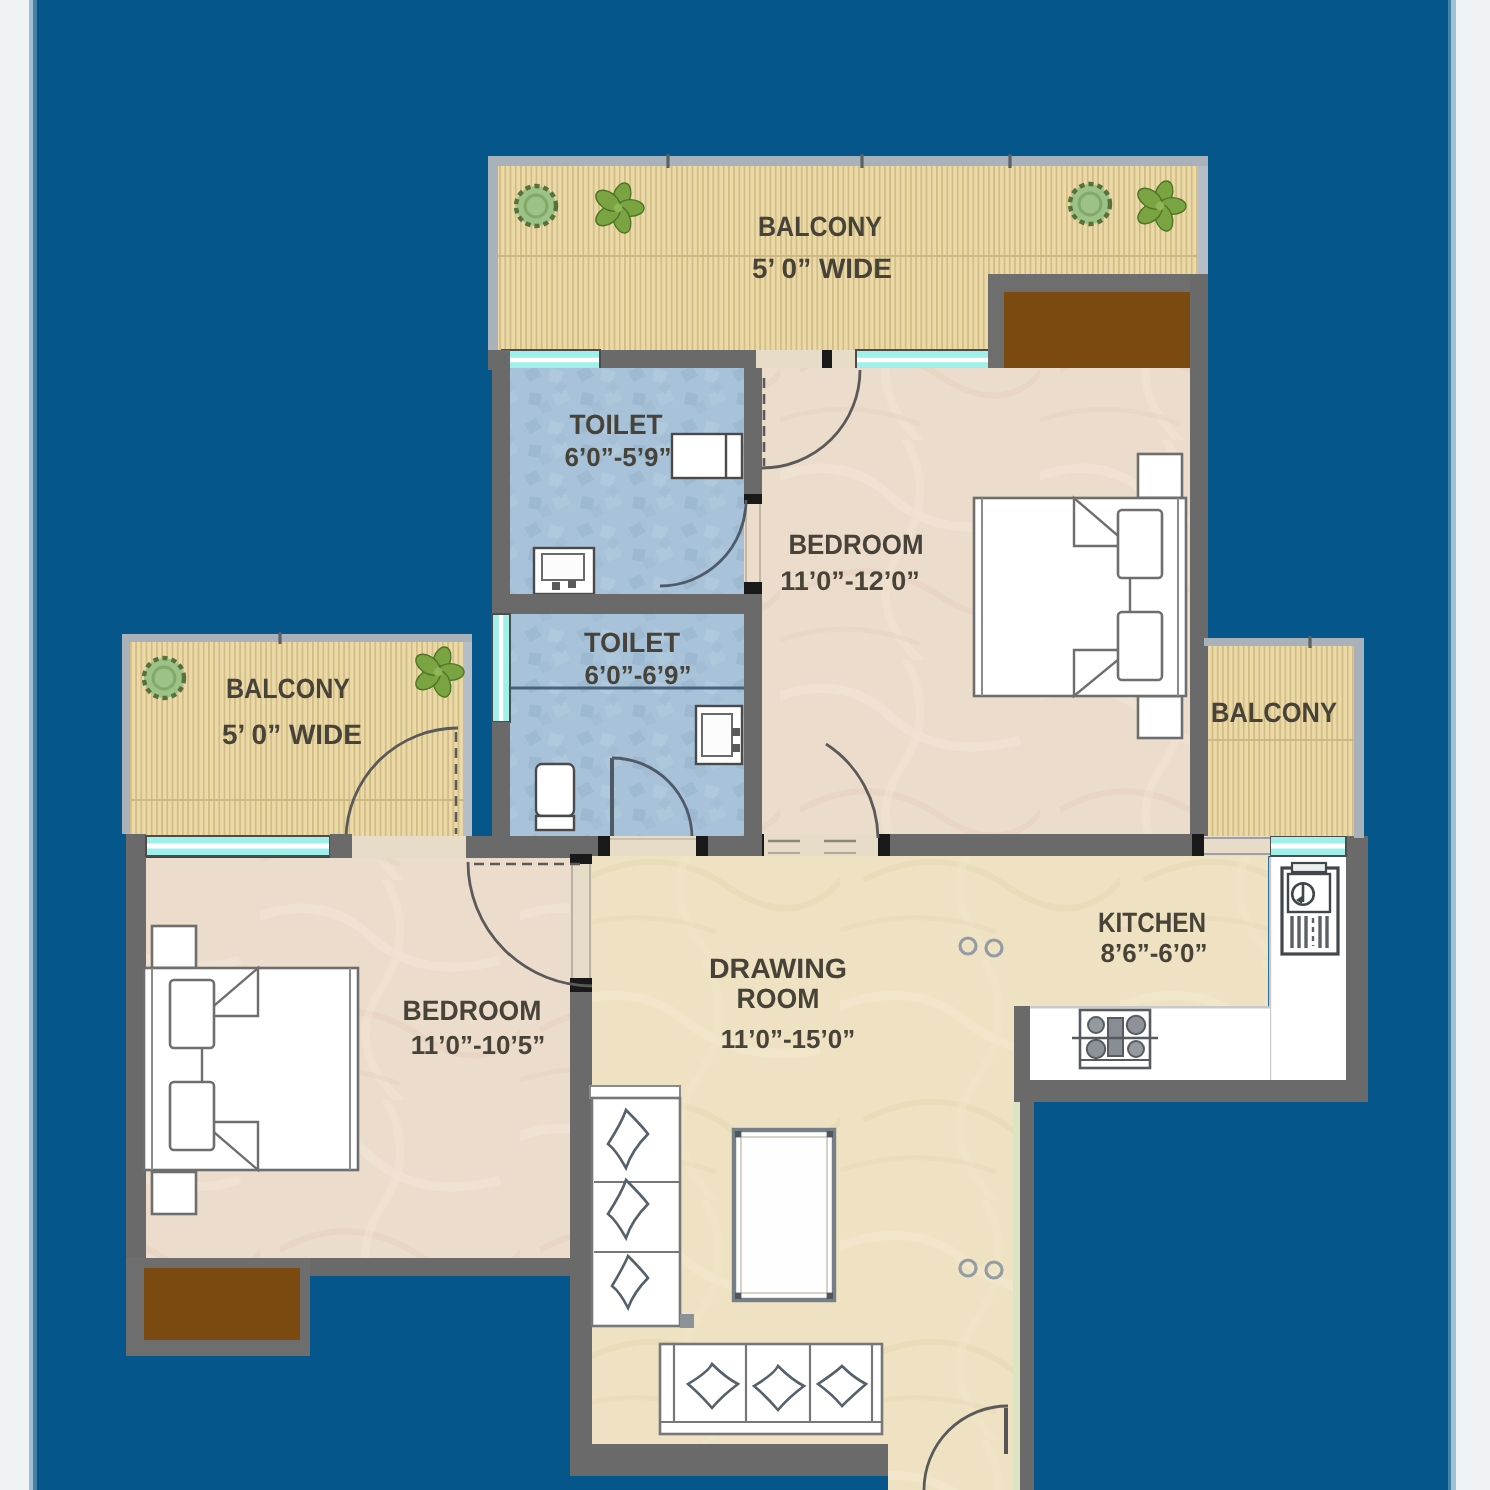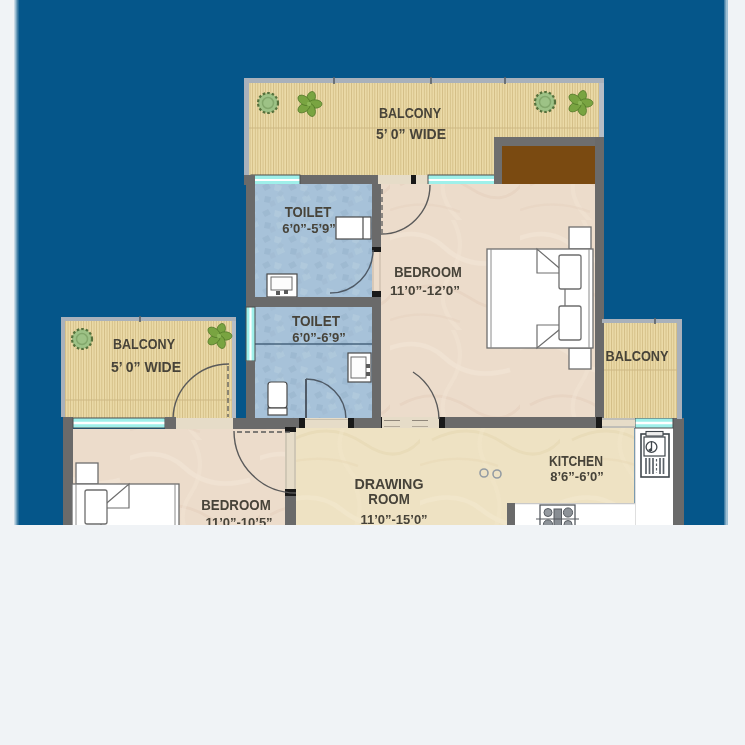--- a/index.html
+++ b/index.html
@@ -1,17 +1,17 @@
 <!DOCTYPE html>
 <html><head>
 <meta charset="utf-8">
 <title>Floor Plan</title>
 <style>
   html,body{margin:0;padding:0;background:#f0f3f6;}
-  .page{position:relative;width:745px;height:525px;overflow:hidden;font-family:"Liberation Sans",sans-serif;}
+  .page{position:relative;width:745px;height:745px;overflow:hidden;font-family:"Liberation Sans",sans-serif;}
   svg{display:block;}
   text{font-family:"Liberation Sans",sans-serif;font-weight:bold;fill:#474339;}
 </style>
 </head>
 <body>
 <div class="page">
 <svg width="745" height="745" viewBox="0 0 745 745">
 <defs>
 
   <pattern id="wood" width="2.6" height="64" patternUnits="userSpaceOnUse">

